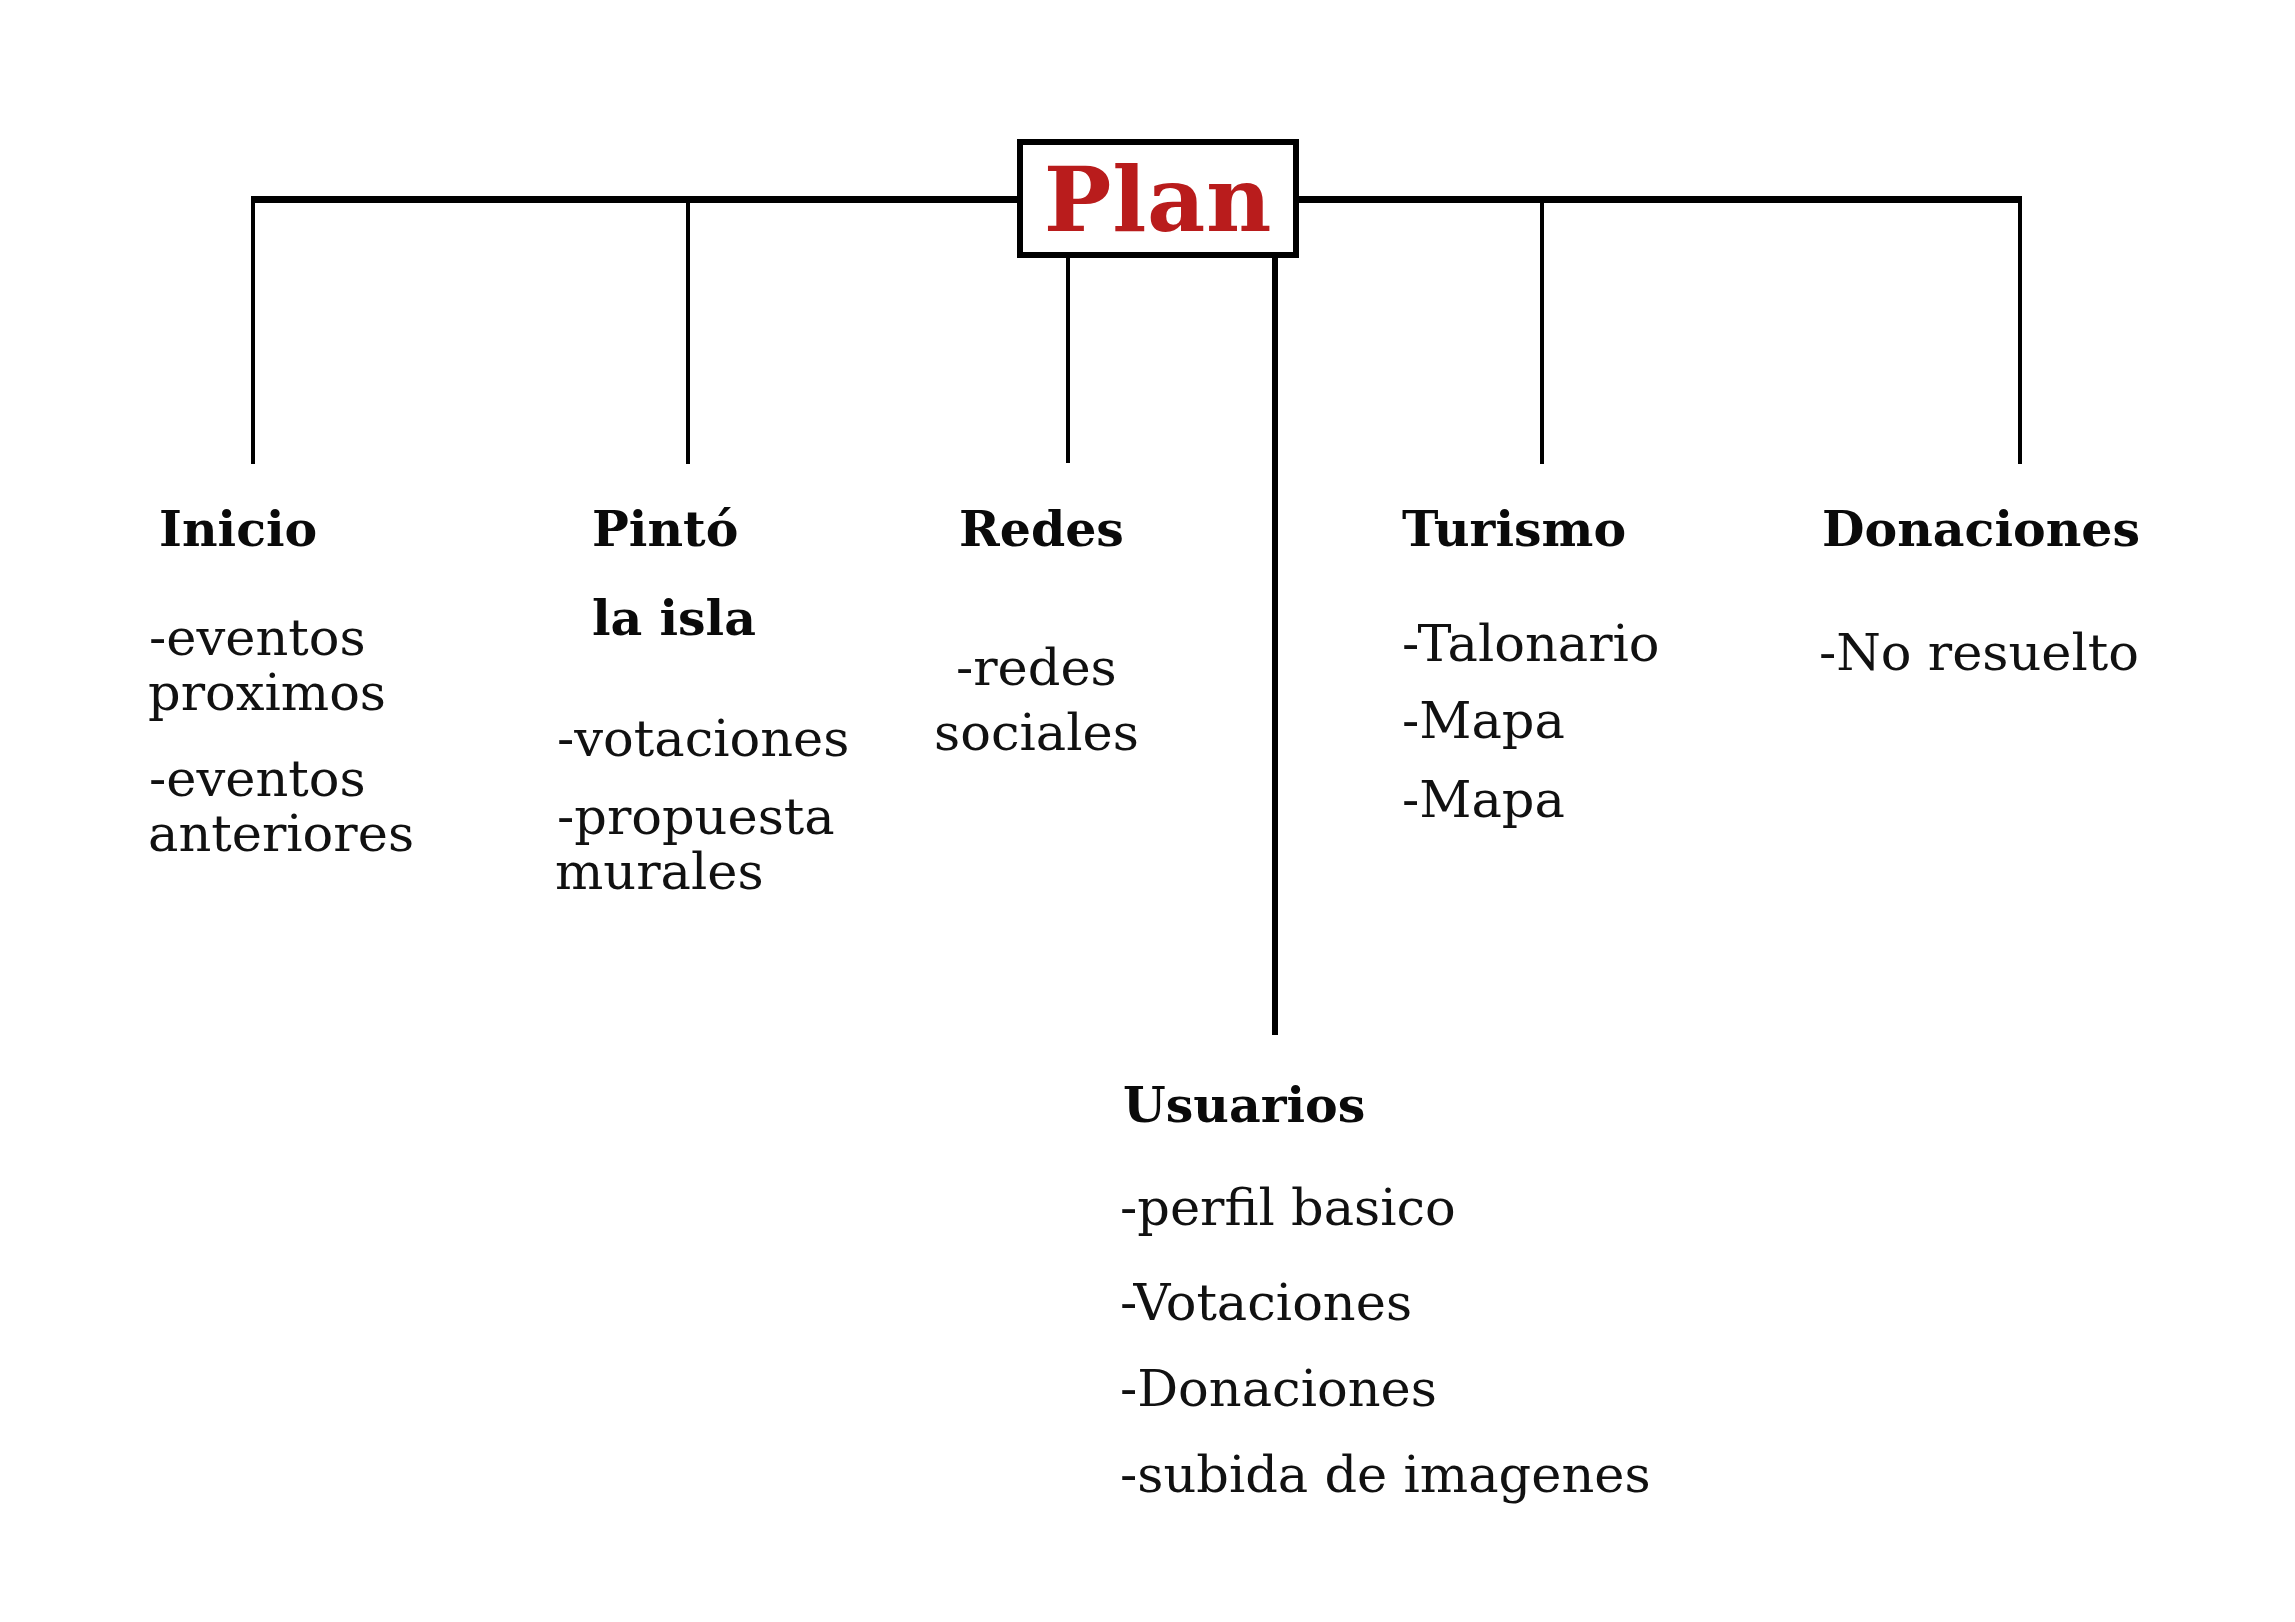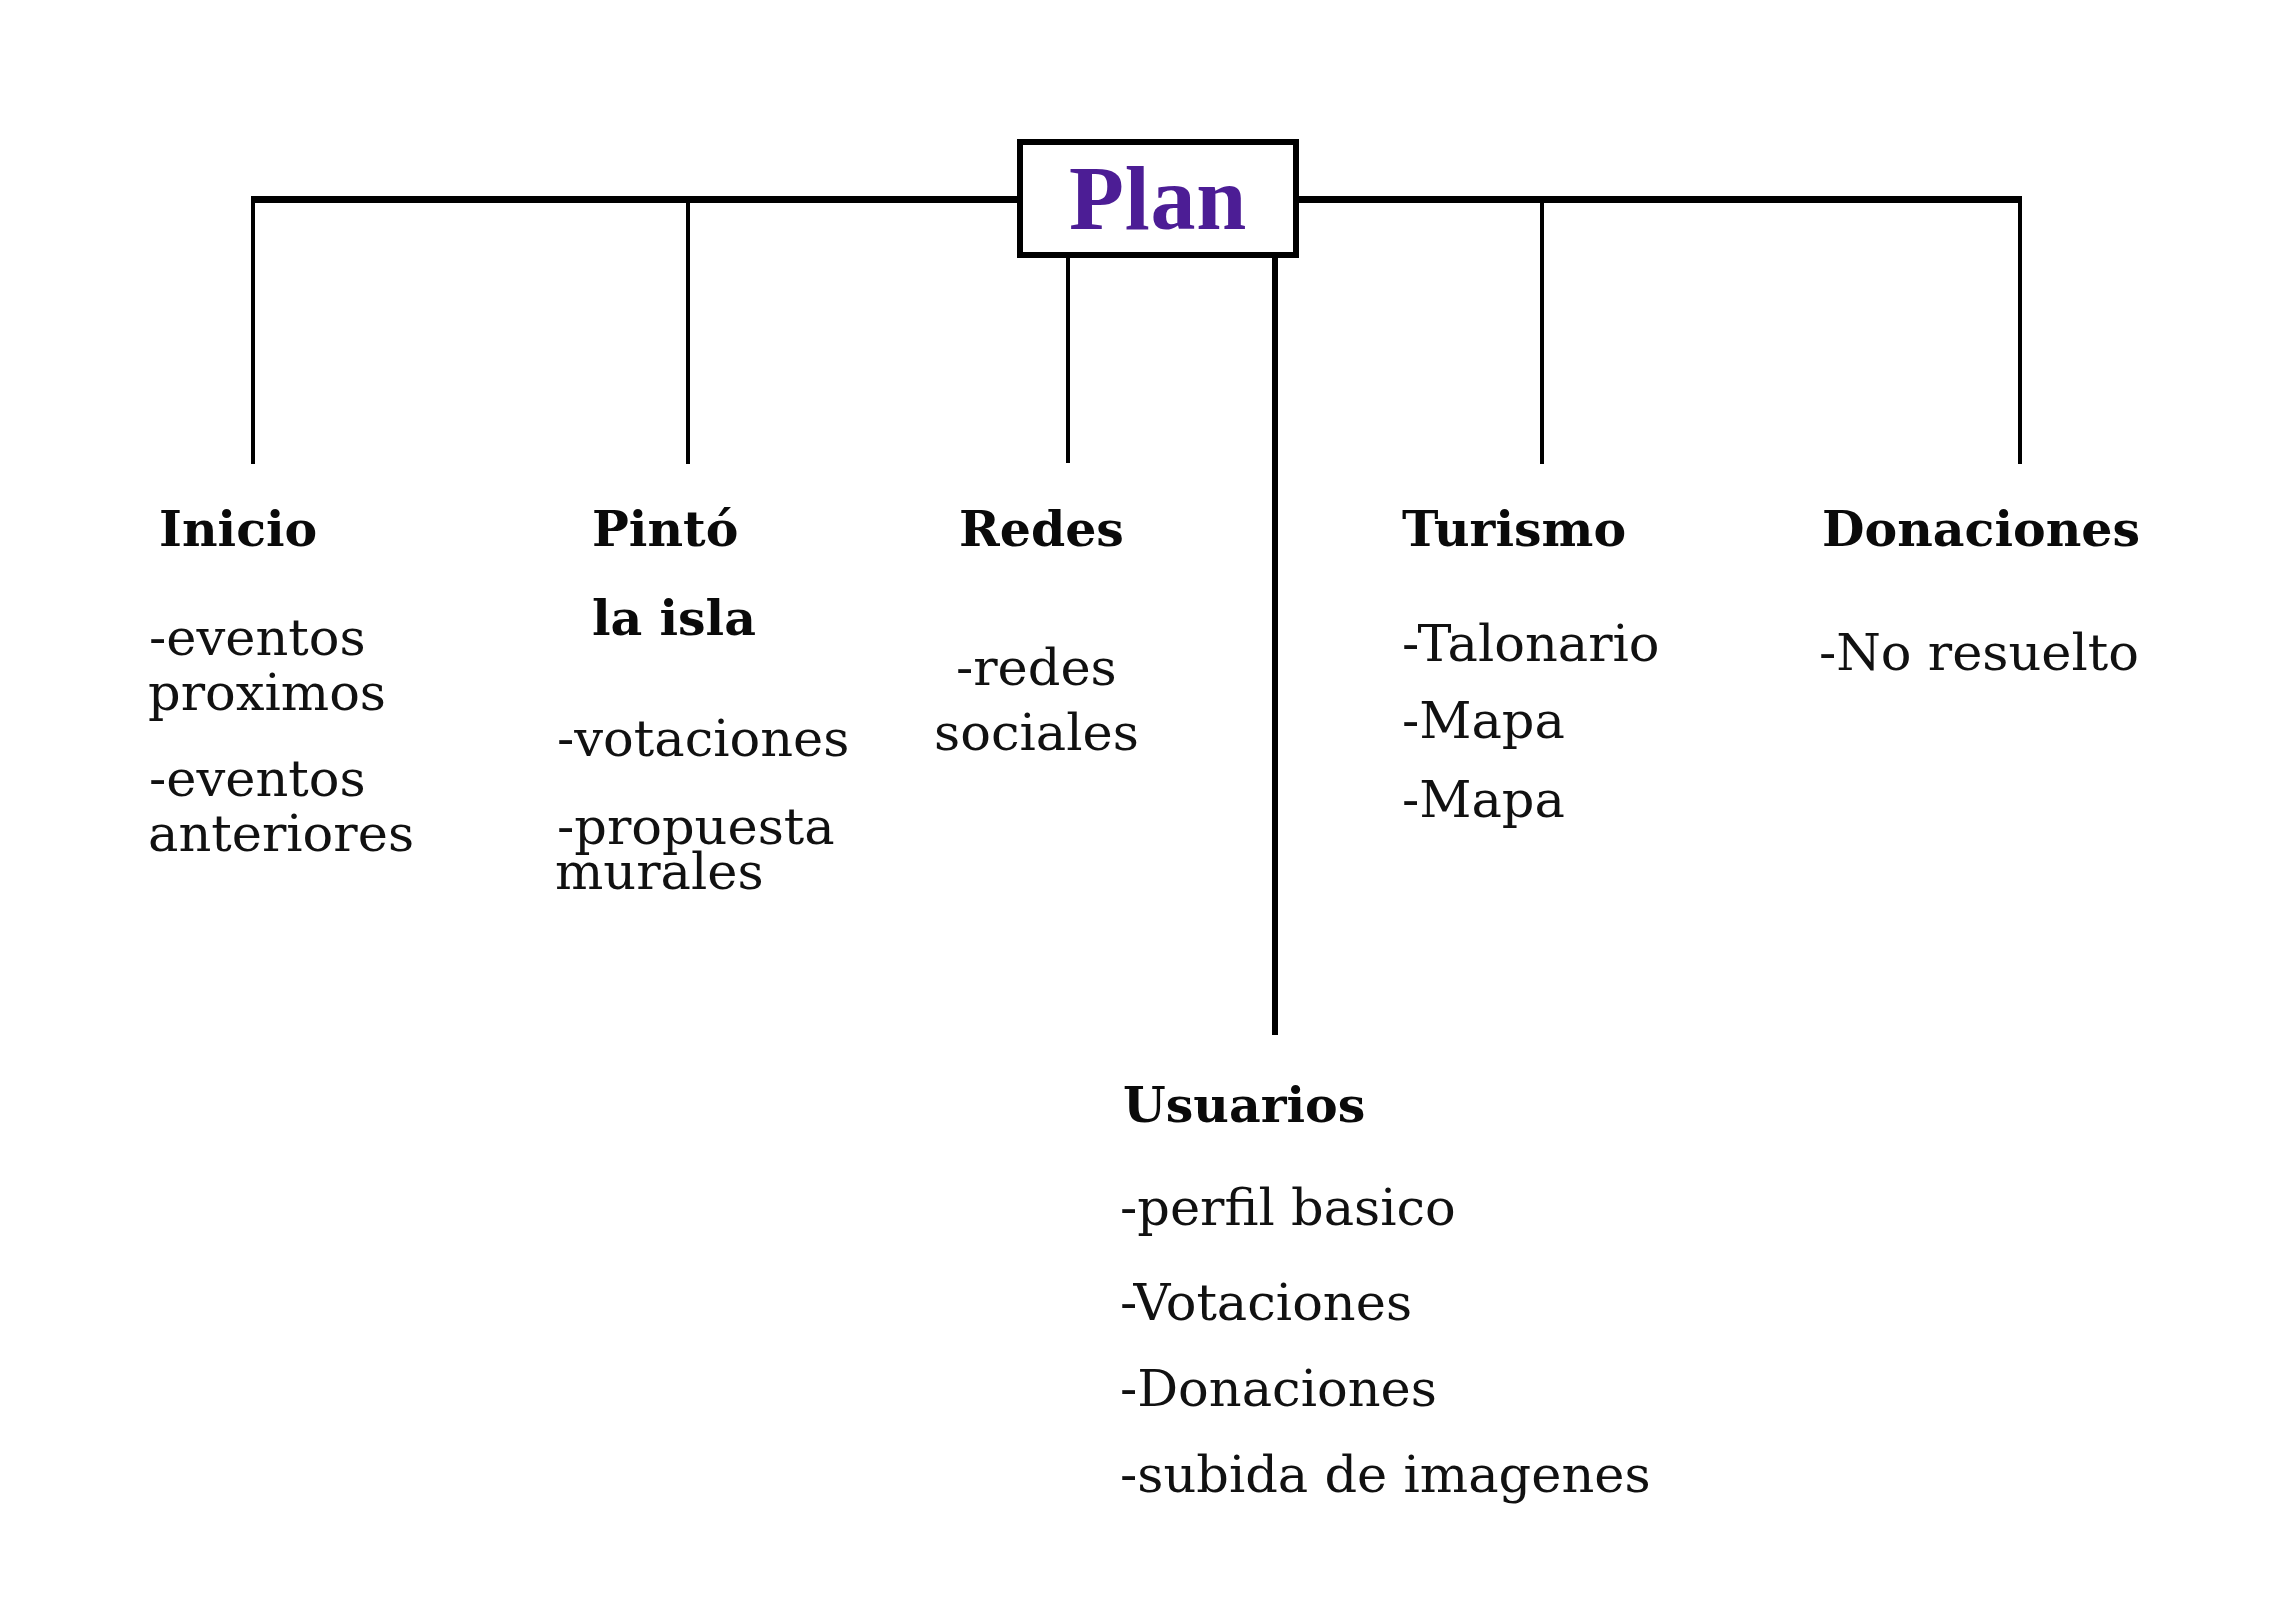--- a/index.html
+++ b/index.html
@@ -20,23 +20,22 @@
     border:6.5px solid #000000;
     background:#ffffff;
     display:flex; align-items:center; justify-content:center;
     z-index:2;
   }
   .plan-label{
     font-size:90px;
     font-weight:bold;
     line-height:1;
     letter-spacing:0.7px;
-    color:#4c1d95;
+    color:#b91c1c;
     white-space:nowrap;
-    font-family:Liberation Serif, serif;
   }
   .heading-line{
     position:absolute;
     font-size:49px;
     font-weight:bold;
     line-height:1;
     white-space:nowrap;
     color:#0a0a0a;
     z-index:3;
   }
@@ -77,21 +76,21 @@
     <div class="item-line" style="left:149px; top:610px;">-eventos</div>
     <div class="item-line" style="left:148px; top:665px;">proximos</div>
     <div class="item-line" style="left:149px; top:751px;">-eventos</div>
     <div class="item-line" style="left:148px; top:806px;">anteriores</div>
   </section>
 
   <section>
     <div class="heading-line" style="left:592px; top:505px;text-align:center;">Pintó</div>
     <div class="heading-line" style="left:592px; top:594px;">la isla</div>
     <div class="item-line" style="left:557px; top:711px;">-votaciones</div>
-    <div class="item-line" style="left:557px; top:789px;margin-top:10px;">-propuesta</div>
+    <div class="item-line" style="left:557px; top:789px;">-propuesta</div>
     <div class="item-line" style="left:555px; top:844px;">murales</div>
   </section>
 
   <section>
     <div class="heading-line" style="left:959px; top:505px;">Redes</div>
     <div class="item-line" style="left:956px; top:640px;">-redes</div>
     <div class="item-line" style="left:934px; top:665px;margin-top:40px;">sociales</div>
   </section>
 
   <section>

